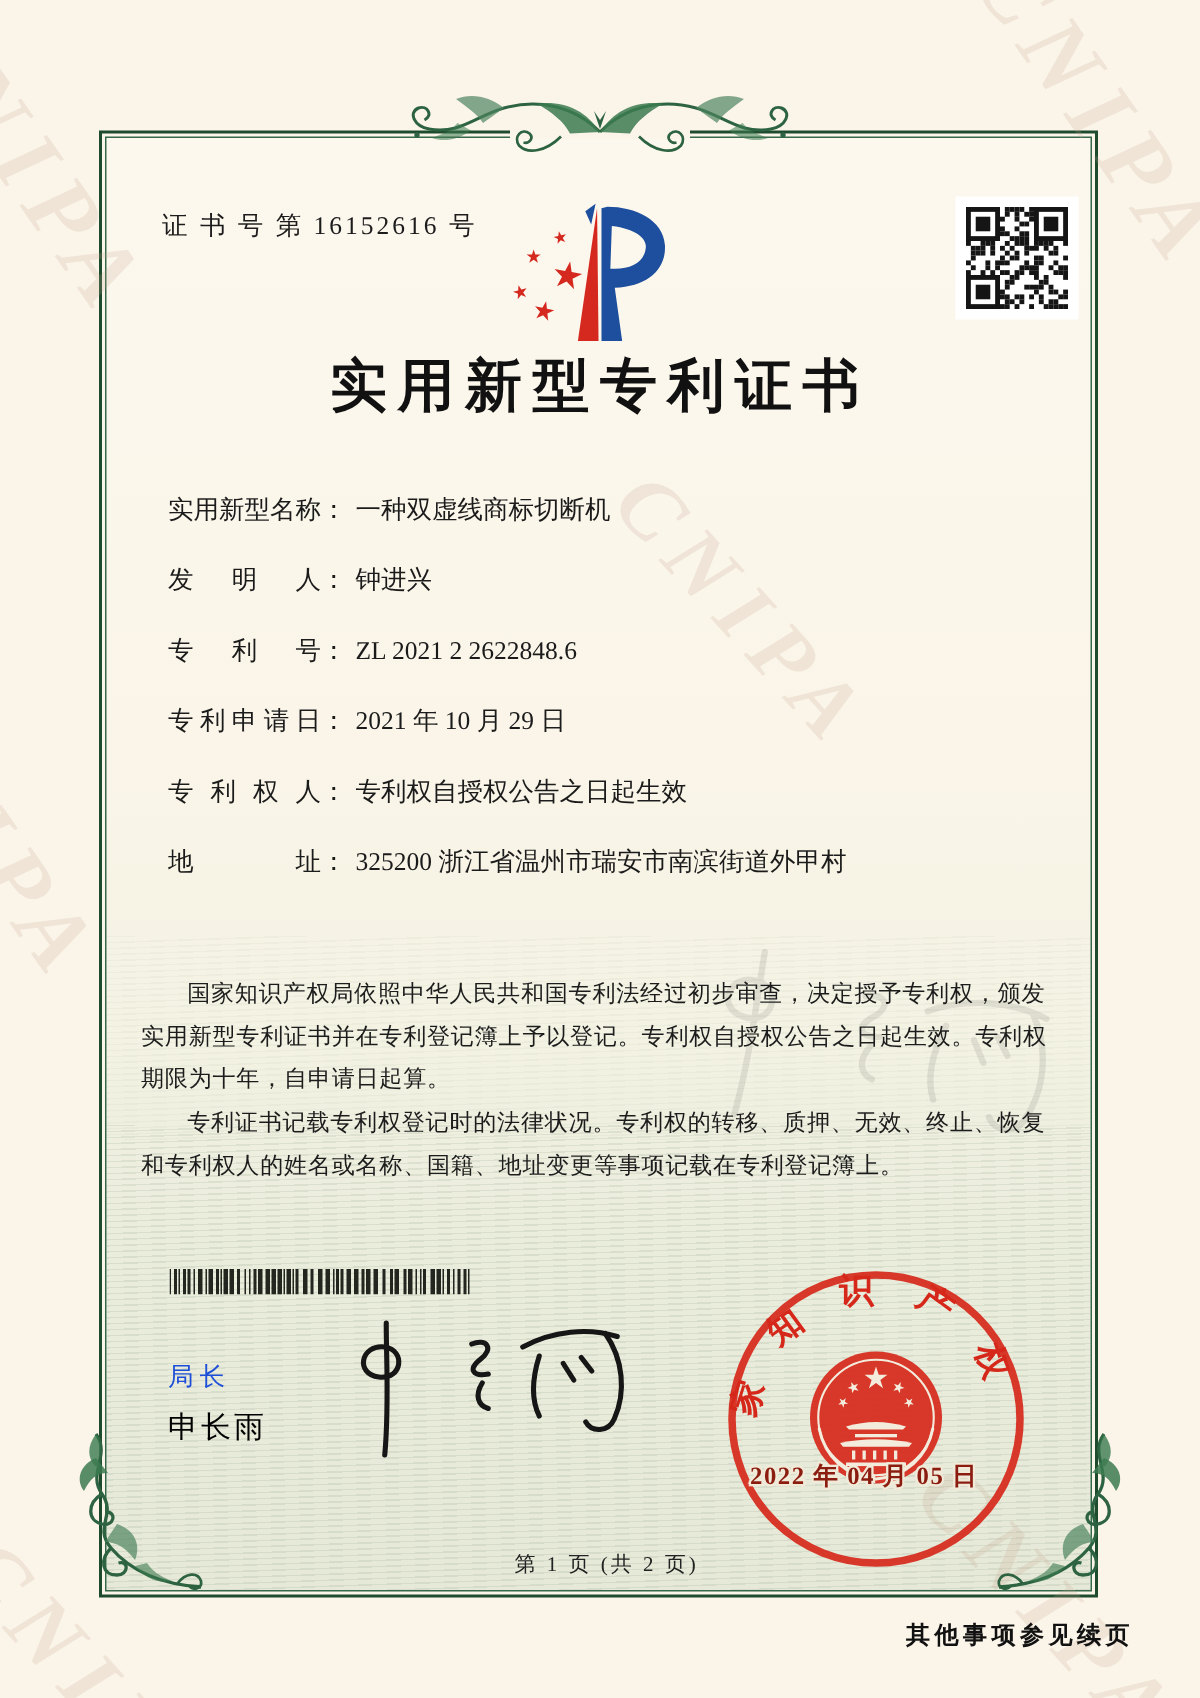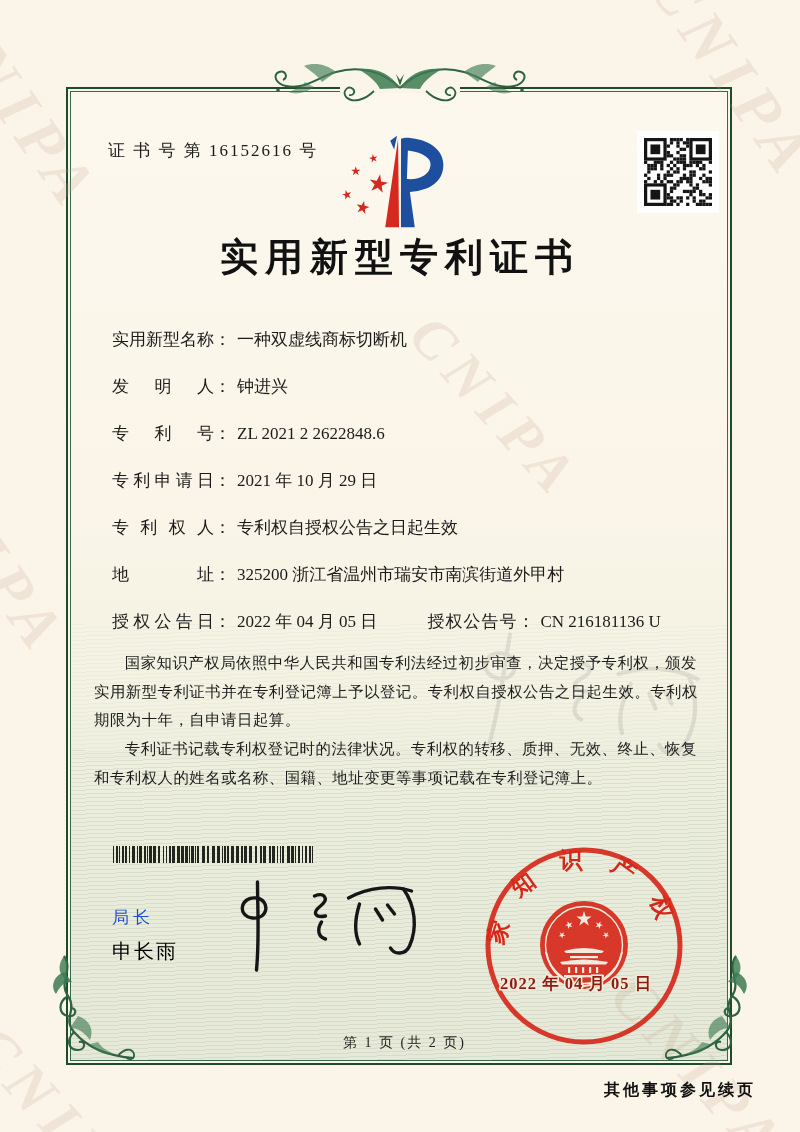--- a/index.html
+++ b/index.html
@@ -289,24 +289,20 @@
 
     <div class="abs title">实用新型专利证书</div>
 
     <div class="abs rows">
       <div class="row"><span class="lab">实用新型名称</span><span class="colon">：</span><span class="val">一种双虚线商标切断机</span></div>
       <div class="row"><span class="lab">发明人</span><span class="colon">：</span><span class="val">钟进兴</span></div>
       <div class="row"><span class="lab">专利号</span><span class="colon">：</span><span class="val">ZL 2021 2 2622848.6</span></div>
       <div class="row"><span class="lab">专利申请日</span><span class="colon">：</span><span class="val">2021 年 10 月 29 日</span></div>
       <div class="row"><span class="lab">专利权人</span><span class="colon">：</span><span class="val">专利权自授权公告之日起生效</span></div>
       <div class="row"><span class="lab">地址</span><span class="colon">：</span><span class="val">325200 浙江省温州市瑞安市南滨街道外甲村</span></div>
-      <div class="row">
-        <span class="lab">授权公告日</span><span class="colon">：</span><span class="val">2022 年 04 月 05 日</span>
-        <span class="pair2"><span class="lab2">授权公告号</span><span class="colon">：</span><span class="val">CN 216181136 U</span></span>
-      </div>
     </div>
 
     <div class="abs paras">
       <p>国家知识产权局依照中华人民共和国专利法经过初步审查，决定授予专利权，颁发实用新型专利证书并在专利登记簿上予以登记。专利权自授权公告之日起生效。专利权期限为十年，自申请日起算。</p>
       <p>专利证书记载专利权登记时的法律状况。专利权的转移、质押、无效、终止、恢复和专利权人的姓名或名称、国籍、地址变更等事项记载在专利登记簿上。</p>
     </div>
 
     <div class="abs barcode">
       <svg width="204" height="17" viewBox="0 0 204 17">
           <rect x="0" y="0" width="1" height="17" fill="#23251f"></rect>

